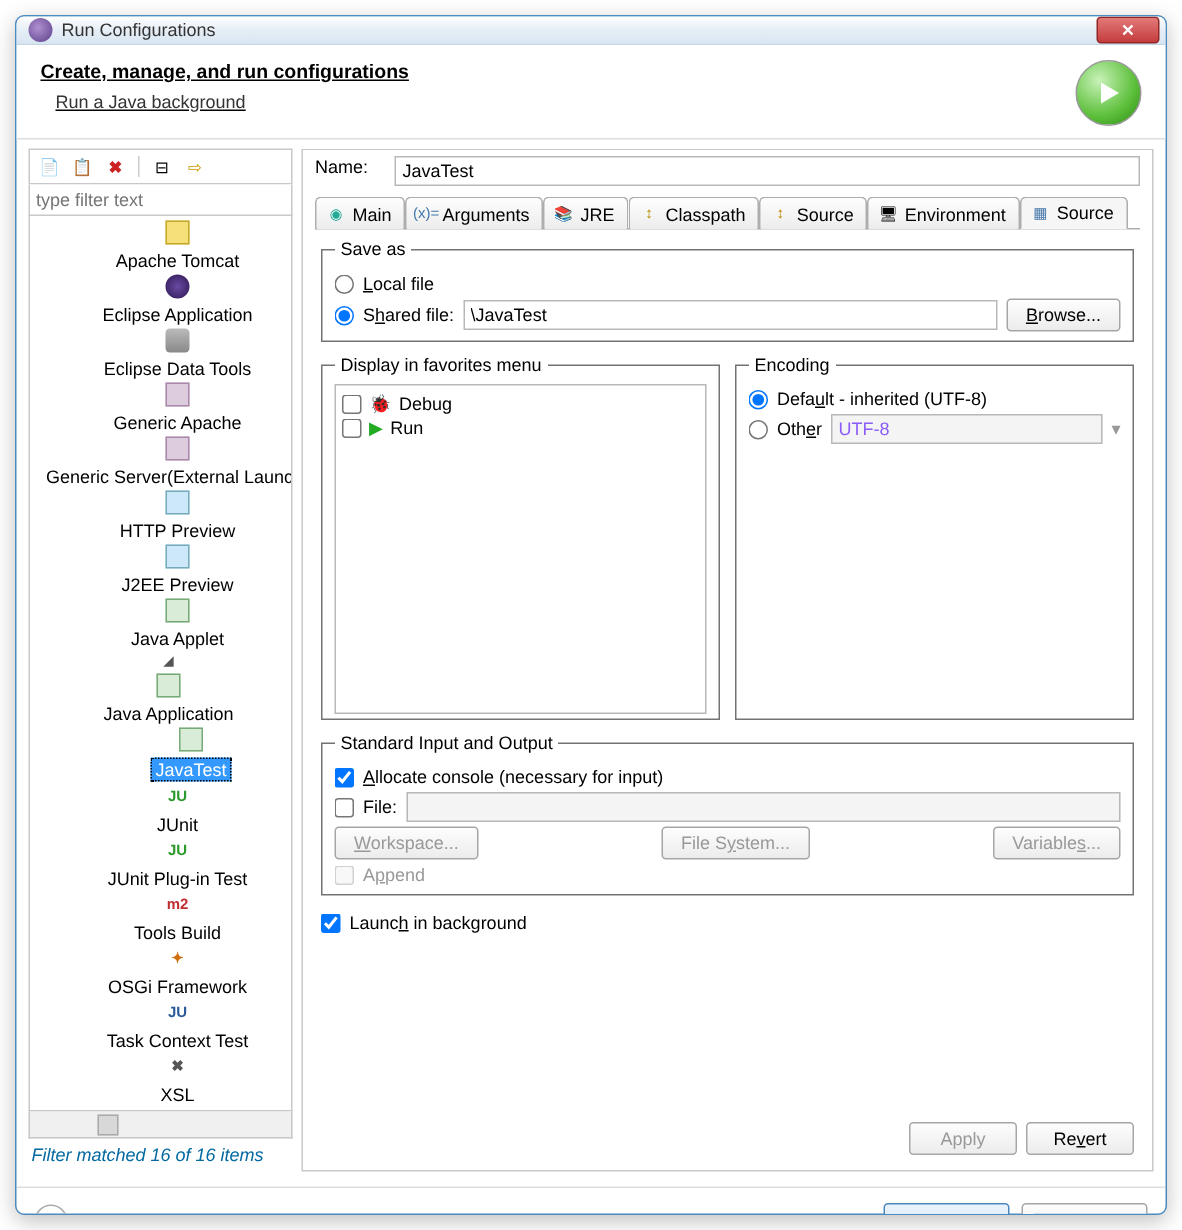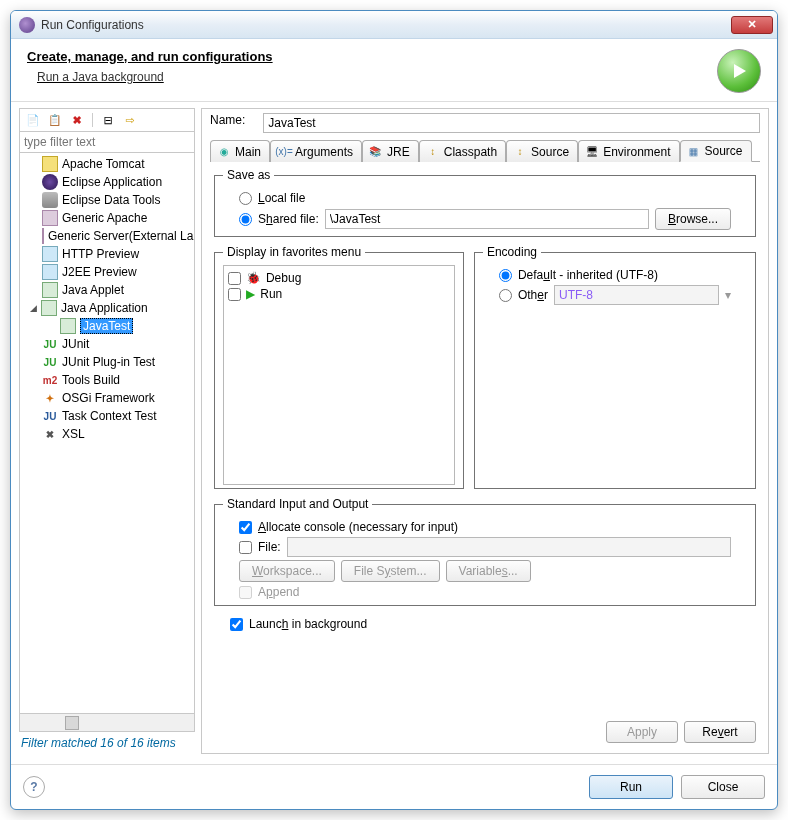--- a/index.html
+++ b/index.html
@@ -15,39 +15,39 @@
   .header-text p { font-size: 12px; color: #333; margin-left: 10px; }
   .run-big { width: 44px; height: 44px; border-radius: 50%; background: radial-gradient(circle at 35% 30%, #c8f2b8, #5cbf3a 60%, #2a8a10); border: 1px solid #999; display: flex; align-items: center; justify-content: center; }
   .run-big svg { width: 20px; height: 20px; }
   .body { flex: 1; display: flex; padding: 6px 8px 10px 8px; gap: 6px; }
   .left { width: 176px; display: flex; flex-direction: column; }
   .left-toolbar { height: 24px; border: 1px solid #c8c8c8; border-bottom: 1px solid #c8c8c8; display: flex; align-items: center; padding: 0 4px; gap: 4px; }
   .tb-btn { width: 18px; height: 18px; display: flex; align-items: center; justify-content: center; cursor: pointer; font-size: 11px; }
   .sep { width: 1px; height: 14px; background: #ccc; margin: 0 2px; }
   .filter-input { border: 1px solid #c8c8c8; border-top: none; padding: 3px 4px; color: #888; }
   .tree { border: 1px solid #c8c8c8; border-top: none; flex: 1; overflow: auto; padding: 2px 0; }
-  .tree-item { display: flex; align-items: center; gap: 4px; padding: 1px 0 1px 22px; white-space: nowrap; cursor: pointer; }
+  .tree-item { display: flex; align-items: center; gap: 4px; padding: 1px 0 1px 22px; white-space: nowrap; cursor: pointer; flex-direction: column; }
   .tree-item.child { padding-left: 40px; }
   .tree-item.selected span.label { background: #3399ff; color: #fff; border: 1px dotted #000; padding: 0 2px; }
   .tree-icon { width: 16px; height: 16px; display: inline-flex; align-items: center; justify-content: center; font-size: 10px; }
   .scroll-stub { border: 1px solid #c8c8c8; border-top: none; height: 18px; background: #f0f0f0; position: relative; }
   .scroll-stub::before { content:""; position:absolute; left:26%; top:2px; width:12px; height:12px; background:#d8d8d8; border:1px solid #aaa; }
   .filter-status { padding: 4px 2px; color: #0369a1; font-style: italic; }
   .right { flex: 1; border: 1px solid #c8c8c8; display: flex; flex-direction: column; padding: 4px 8px 6px 8px; }
   .name-row { display: flex; align-items: flex-start; gap: 18px; margin-bottom: 6px; }
   .name-row label { }
   .name-row input { flex: 1; border: 1px solid #b8b8b8; padding: 2px 4px; }
   .tabs { display: flex; border-bottom: 1px solid #adadad; }
   .tab { padding: 3px 8px 3px 6px; border: 1px solid #adadad; border-bottom: none; background: linear-gradient(to bottom,#fefefe,#ececec); margin-right: 0px; border-top-left-radius: 4px; border-top-right-radius: 4px; display: flex; align-items: center; gap: 4px; cursor: pointer; position: relative; top: 1px; }
   .tab.active { background: #f6f6f6; border-bottom: 1px solid #f6f6f6; }
   .tab-icon { width: 14px; height: 14px; display: inline-flex; align-items: center; justify-content: center; font-size: 10px; }
   .tab-body { flex: 1; padding: 6px 4px 4px 4px; display: flex; flex-direction: column; }
   fieldset { border: 1px solid #737373; padding: 6px 8px 3px 8px; margin-bottom: 8px; }
   legend { padding: 0 4px; }
-  .row { display: flex; align-items: center; gap: 6px; margin: 3px 16px; }
+  .row { display: flex; align-items: center; gap: 6px; margin: 3px 0; }
   input[type=radio], input[type=checkbox] { margin: 0; }
   input.text { border: 1px solid #b8b8b8; padding: 2px 4px; }
   button.btn { background: linear-gradient(to bottom,#fdfdfd,#ececec); border: 1px solid #a6a6a6; border-radius: 3px; padding: 3px 12px; cursor: pointer; min-width: 72px; }
   button.btn:disabled { color: #999; }
   .two-col { display: flex; gap: 10px; }
   .two-col fieldset { flex: 1; }
   .fav-list { border: 1px solid #b8b8b8; height: 220px; padding: 4px; background: #fff; }
   .fav-item { display: flex; align-items: center; gap: 5px; padding: 1px 0; }
   .enc-other input.text { flex: 1; background: #f4f4f4; color: #8b5cf6; }
   .bottom-buttons { display: flex; justify-content: flex-end; gap: 6px; margin-top: auto; padding-top: 6px; }
@@ -262,21 +262,21 @@
           <legend>Standard Input and Output</legend>
           <div class="row">
             <input type="checkbox" checked="" style="">
             <span><u>A</u>llocate console (necessary for input)</span>
           </div>
           <div class="row">
             <input type="checkbox" style="">
             <span>File:</span>
             <input class="text" style="flex: 1 1 0%; background: rgb(244, 244, 244);" disabled="">
           </div>
-          <div class="row" style="justify-content:flex-start;gap:6px">
+          <div class="row" style="justify-content:space-between;gap:6px">
             <button class="btn" disabled=""><u>W</u>orkspace...</button>
             <button class="btn" disabled="">File S<u>y</u>stem...</button>
             <button class="btn" disabled="">Variable<u>s</u>...</button>
           </div>
           <div class="row">
             <input type="checkbox" disabled="" style="">
             <span style="color:#999">A<u>p</u>pend</span>
           </div>
         </fieldset>
 

